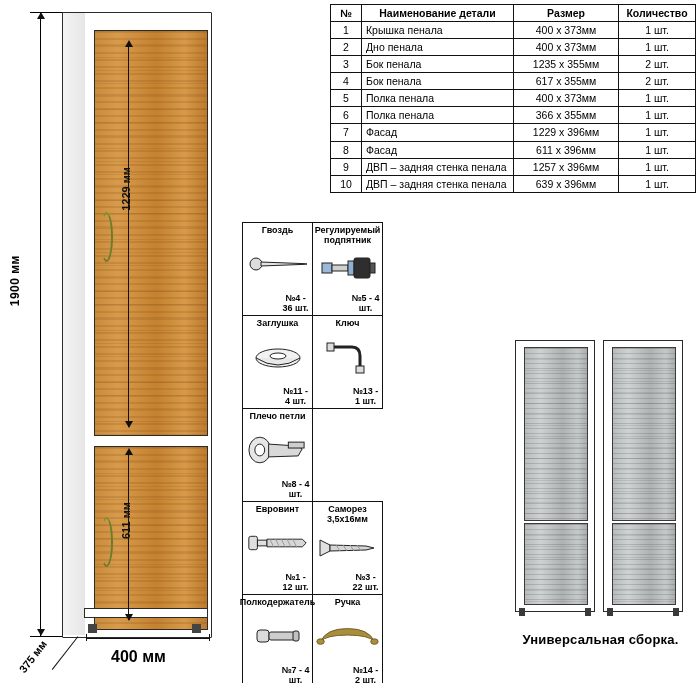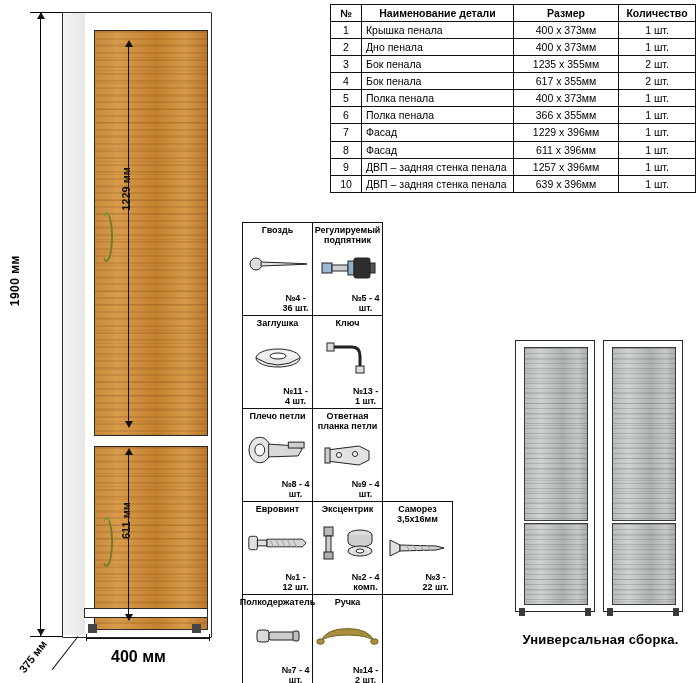--- a/index.html
+++ b/index.html
@@ -311,69 +311,38 @@
             <g stroke="#222" fill="#e6e6e6">
           <ellipse cx="15" cy="18" rx="11" ry="13"></ellipse>
               <ellipse cx="15" cy="18" rx="5" ry="6" fill="#fff"></ellipse>
           <path d="M24 12 L54 14 L58 17 L54 24 L24 25 Z" fill="#d9d9d9"></path>
           <rect x="44" y="10" width="16" height="6" fill="#cfcfcf"></rect>
             </g>
           </svg>
       </div>
       <div class="hw-qty">№8 - 4 шт.</div>
     </div>
-    <div class="hw-cell">
-      <div class="hw-title">Ответная планка петли</div>
-      <div class="hw-art">
-        <svg width="58" height="34" viewBox="0 0 58 34">
-            <g stroke="#222" fill="#e2e2e2">
-          <path d="M8 12 L40 8 L50 13 L50 22 L40 27 L8 23 Z"></path>
-          <circle cx="20" cy="17" r="2.5" fill="#fff"></circle>
-              <circle cx="36" cy="16" r="2.5" fill="#fff"></circle>
-          <rect x="6" y="10" width="5" height="15" fill="#cfcfcf"></rect>
-            </g>
-          </svg>
-      </div>
-      <div class="hw-qty">№9 - 4 шт.</div>
-    </div>
   </div>
 
   <div class="hw-row">
     <div class="hw-cell">
       <div class="hw-title">Евровинт</div>
       <div class="hw-art">
         <svg width="68" height="26" viewBox="0 0 68 26">
             <g stroke="#222" fill="#e0e0e0">
           <rect x="4" y="6" width="9" height="14" rx="2"></rect>
           <rect x="13" y="10" width="10" height="6"></rect>
           <path d="M23 9 L60 9 L64 13 L60 17 L23 17 Z" fill="#d6d6d6"></path>
           <path d="M26 9 l4 8 M32 9 l4 8 M38 9 l4 8 M44 9 l4 8 M50 9 l4 8" stroke="#999" fill="none"></path>
             </g>
           </svg>
       </div>
       <div class="hw-qty">№1 - 12 шт.</div>
     </div>
     <div class="hw-cell">
-      <div class="hw-title">Эксцентрик</div>
-      <div class="hw-art">
-        <svg width="64" height="40" viewBox="0 0 64 40">
-            <g stroke="#222">
-          <rect x="8" y="4" width="9" height="9" fill="#b9b9b9"></rect>
-          <rect x="10" y="13" width="5" height="18" fill="#cfcfcf"></rect>
-          <rect x="8" y="29" width="9" height="7" fill="#b0b0b0"></rect>
-          <ellipse cx="44" cy="12" rx="12" ry="5" fill="#dcdcdc"></ellipse>
-          <path d="M32 12 v7 a12 5 0 0 0 24 0 v-7" fill="#cfcfcf"></path>
-          <ellipse cx="44" cy="28" rx="12" ry="5" fill="#e2e2e2"></ellipse>
-          <ellipse cx="44" cy="28" rx="4" ry="2" fill="#fff"></ellipse>
-            </g>
-          </svg>
-      </div>
-      <div class="hw-qty">№2 - 4 комп.</div>
-    </div>
-    <div class="hw-cell">
       <div class="hw-title">Саморез 3,5х16мм</div>
       <div class="hw-art">
         <svg width="64" height="24" viewBox="0 0 64 24">
             <g stroke="#222" fill="#e0e0e0">
           <path d="M4 4 L14 9 L14 15 L4 20 Z"></path>
           <path d="M14 9 L50 10 L58 12 L50 14 L14 15 Z" fill="#d6d6d6"></path>
           <path d="M20 9 l4 6 M27 9 l4 6 M34 9 l4 6 M41 9 l4 6" stroke="#999" fill="none"></path>
             </g>
           </svg>
       </div>

